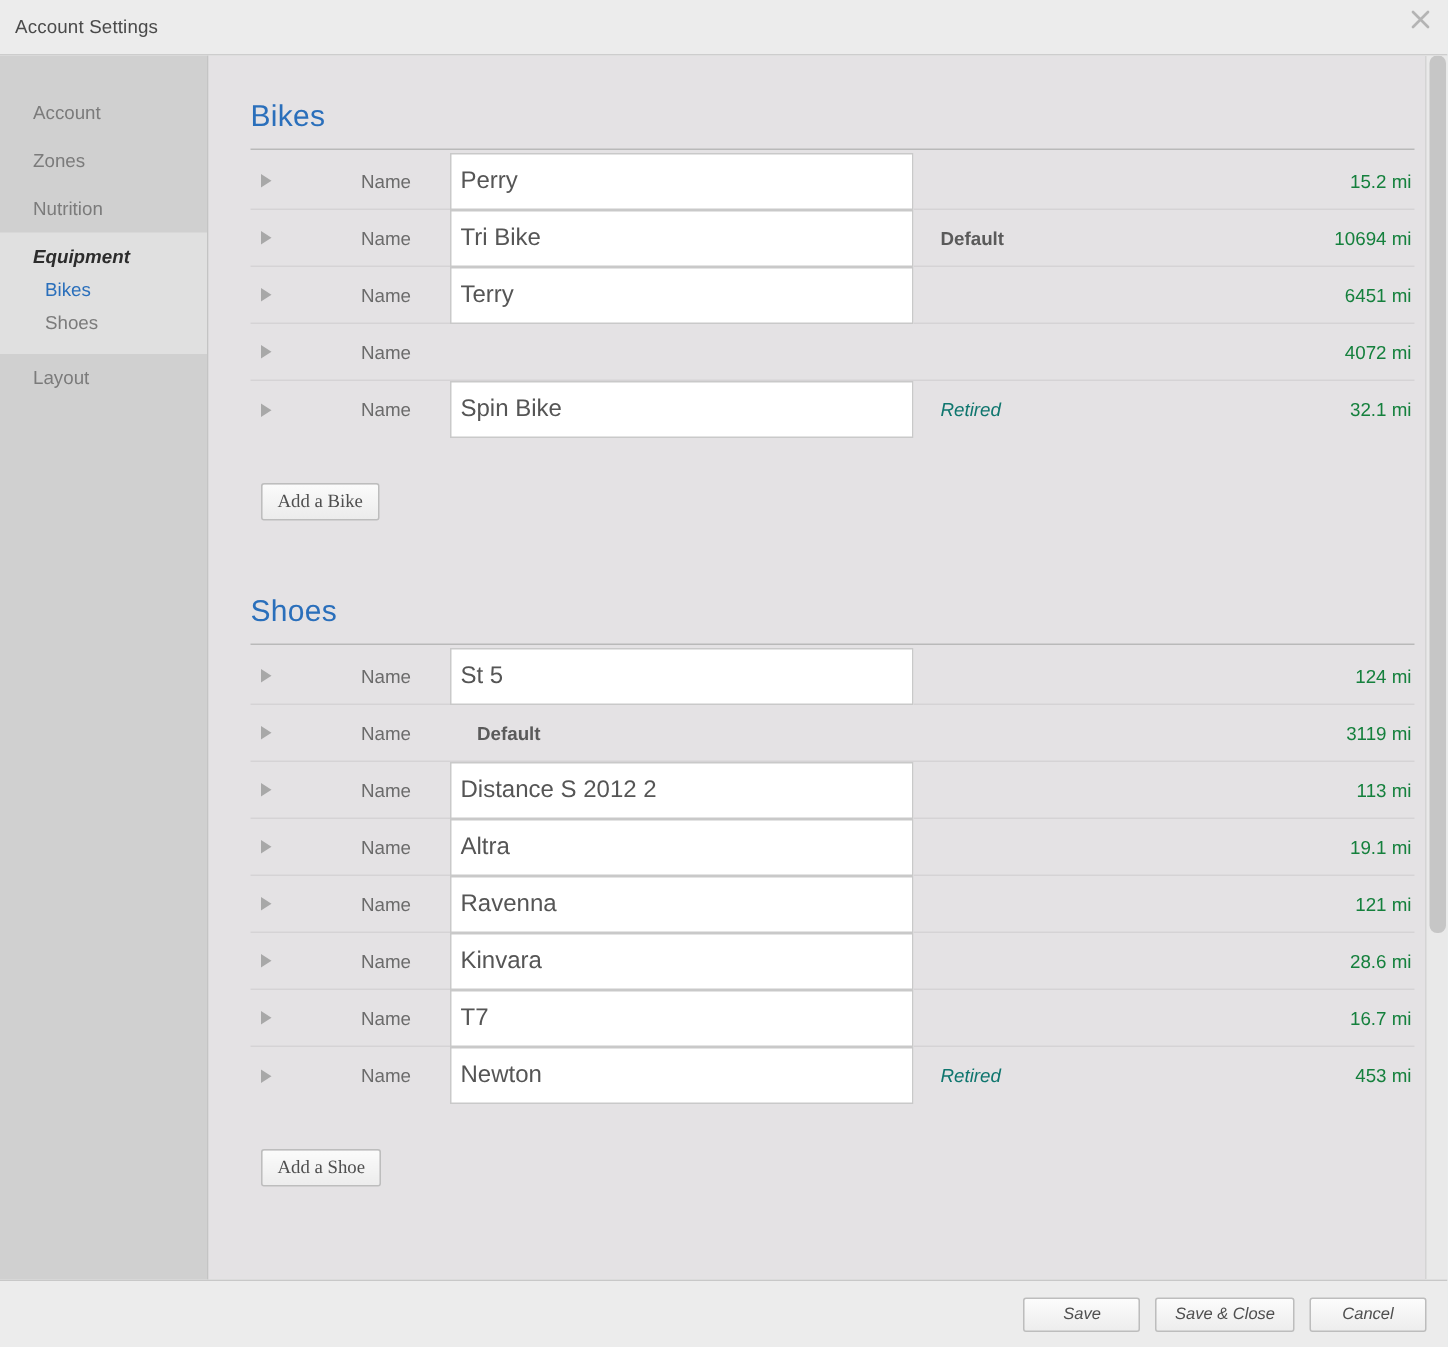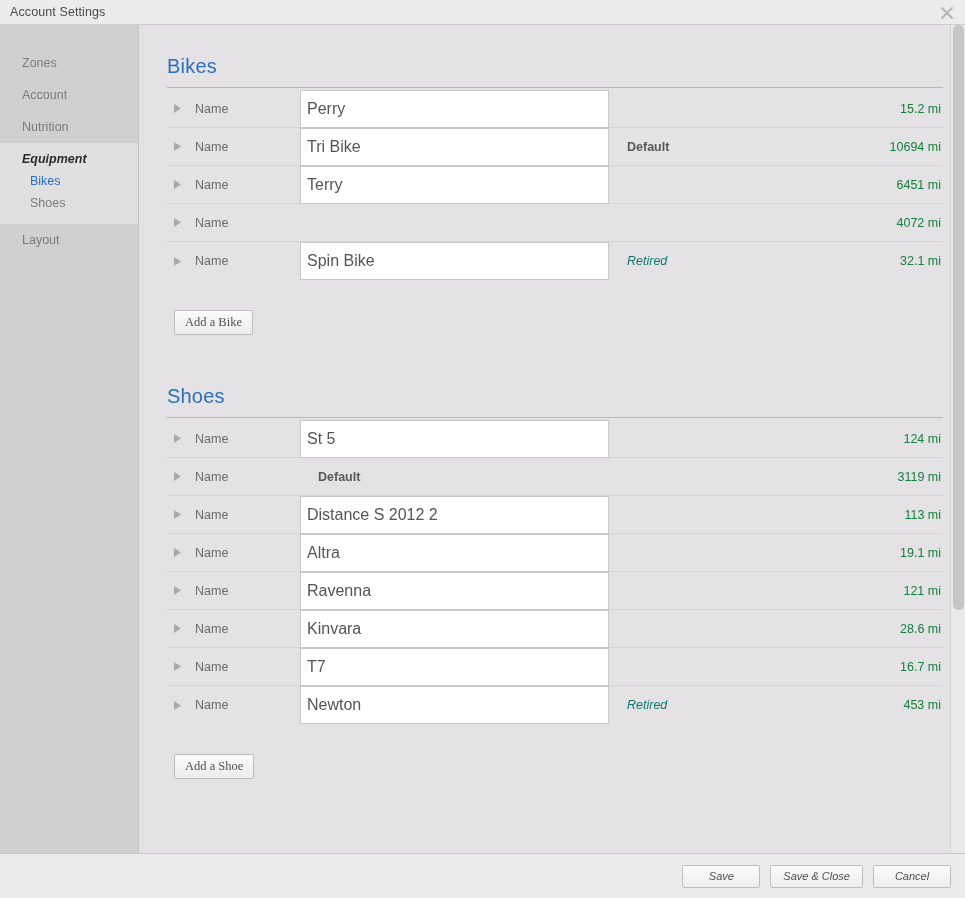--- a/index.html
+++ b/index.html
@@ -18,21 +18,21 @@
     width: 965px;
     height: 898px;
     background: #eceded;
     display: flex;
     flex-direction: column;
   }
 
   
   #titlebar {
     position: relative;
-    height: 25px;
+    height: 37px;
     min-height: 25px;
     background: #ececec;
     border-bottom: 1px solid #cdcdcd;
     display: flex;
     align-items: center;
   }
   #titlebar-title {
     padding-left: 10px;
     font-size: 12.5px;
     color: #4a4a4a;
@@ -131,21 +131,21 @@
     min-width: 22px;
     display: flex;
     align-items: center;
     cursor: pointer;
   }
   .disclosure svg { display: block; }
 
   .eq-label {
     width: 105px;
     min-width: 105px;
-    text-align: left;
+    text-align: right;
     font-size: 12.5px;
     color: #6b6b6b;
     padding-right: 26px;
   }
   .eq-input {
     width: 309px;
     min-width: 309px;
     height: 38px;
     background: #ffffff;
     border: 1px solid #c9c9c9;
@@ -245,22 +245,22 @@
     <div id="close-button">
       <svg width="14" height="14" viewBox="0 0 14 14">
         <path d="M2 2 L12 12 M12 2 L2 12" stroke="#b4b4b4" stroke-width="1.8" fill="none" stroke-linecap="round"></path>
       </svg>
     </div>
   </div>
 
   <div id="body-area">
 
     <div id="sidebar">
+      <div class="nav-item">Account</div>
       <div class="nav-item">Zones</div>
-      <div class="nav-item">Account</div>
       <div class="nav-item">Nutrition</div>
       <div class="nav-group highlight">
         <div class="nav-item bold">Equipment</div>
         <div class="nav-sub active">Bikes</div>
         <div class="nav-sub">Shoes</div>
         <div style="height:10px"></div>
       </div>
       <div class="nav-item">Layout</div>
     </div>
 

